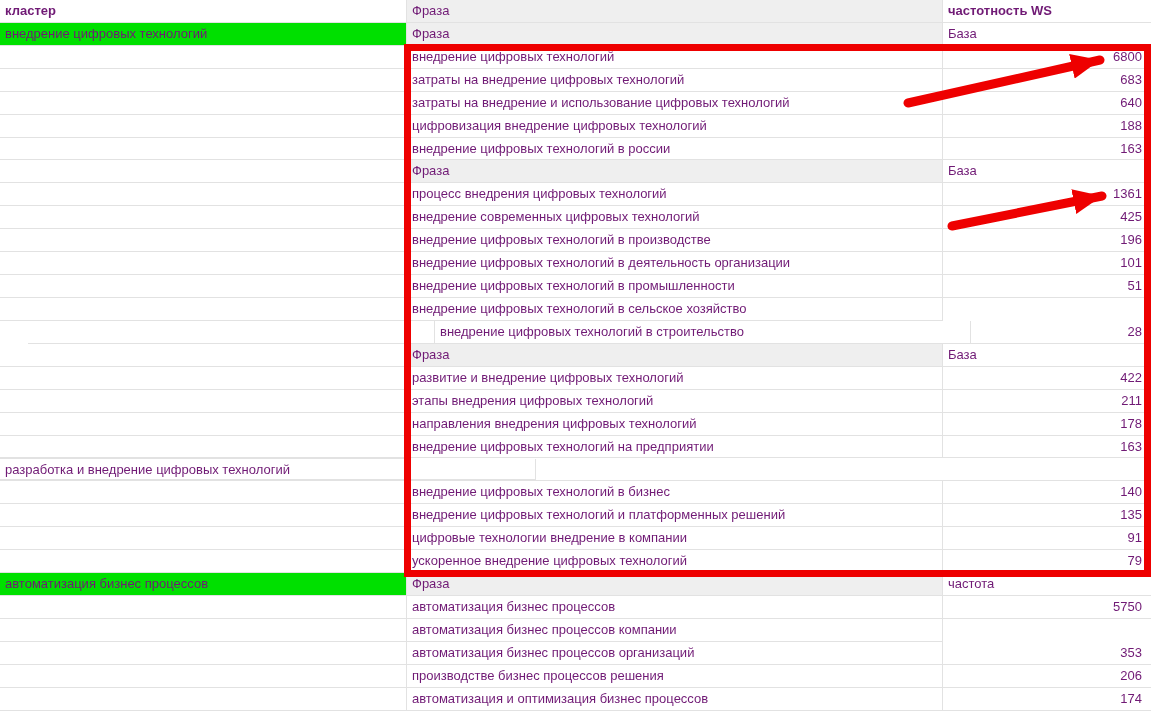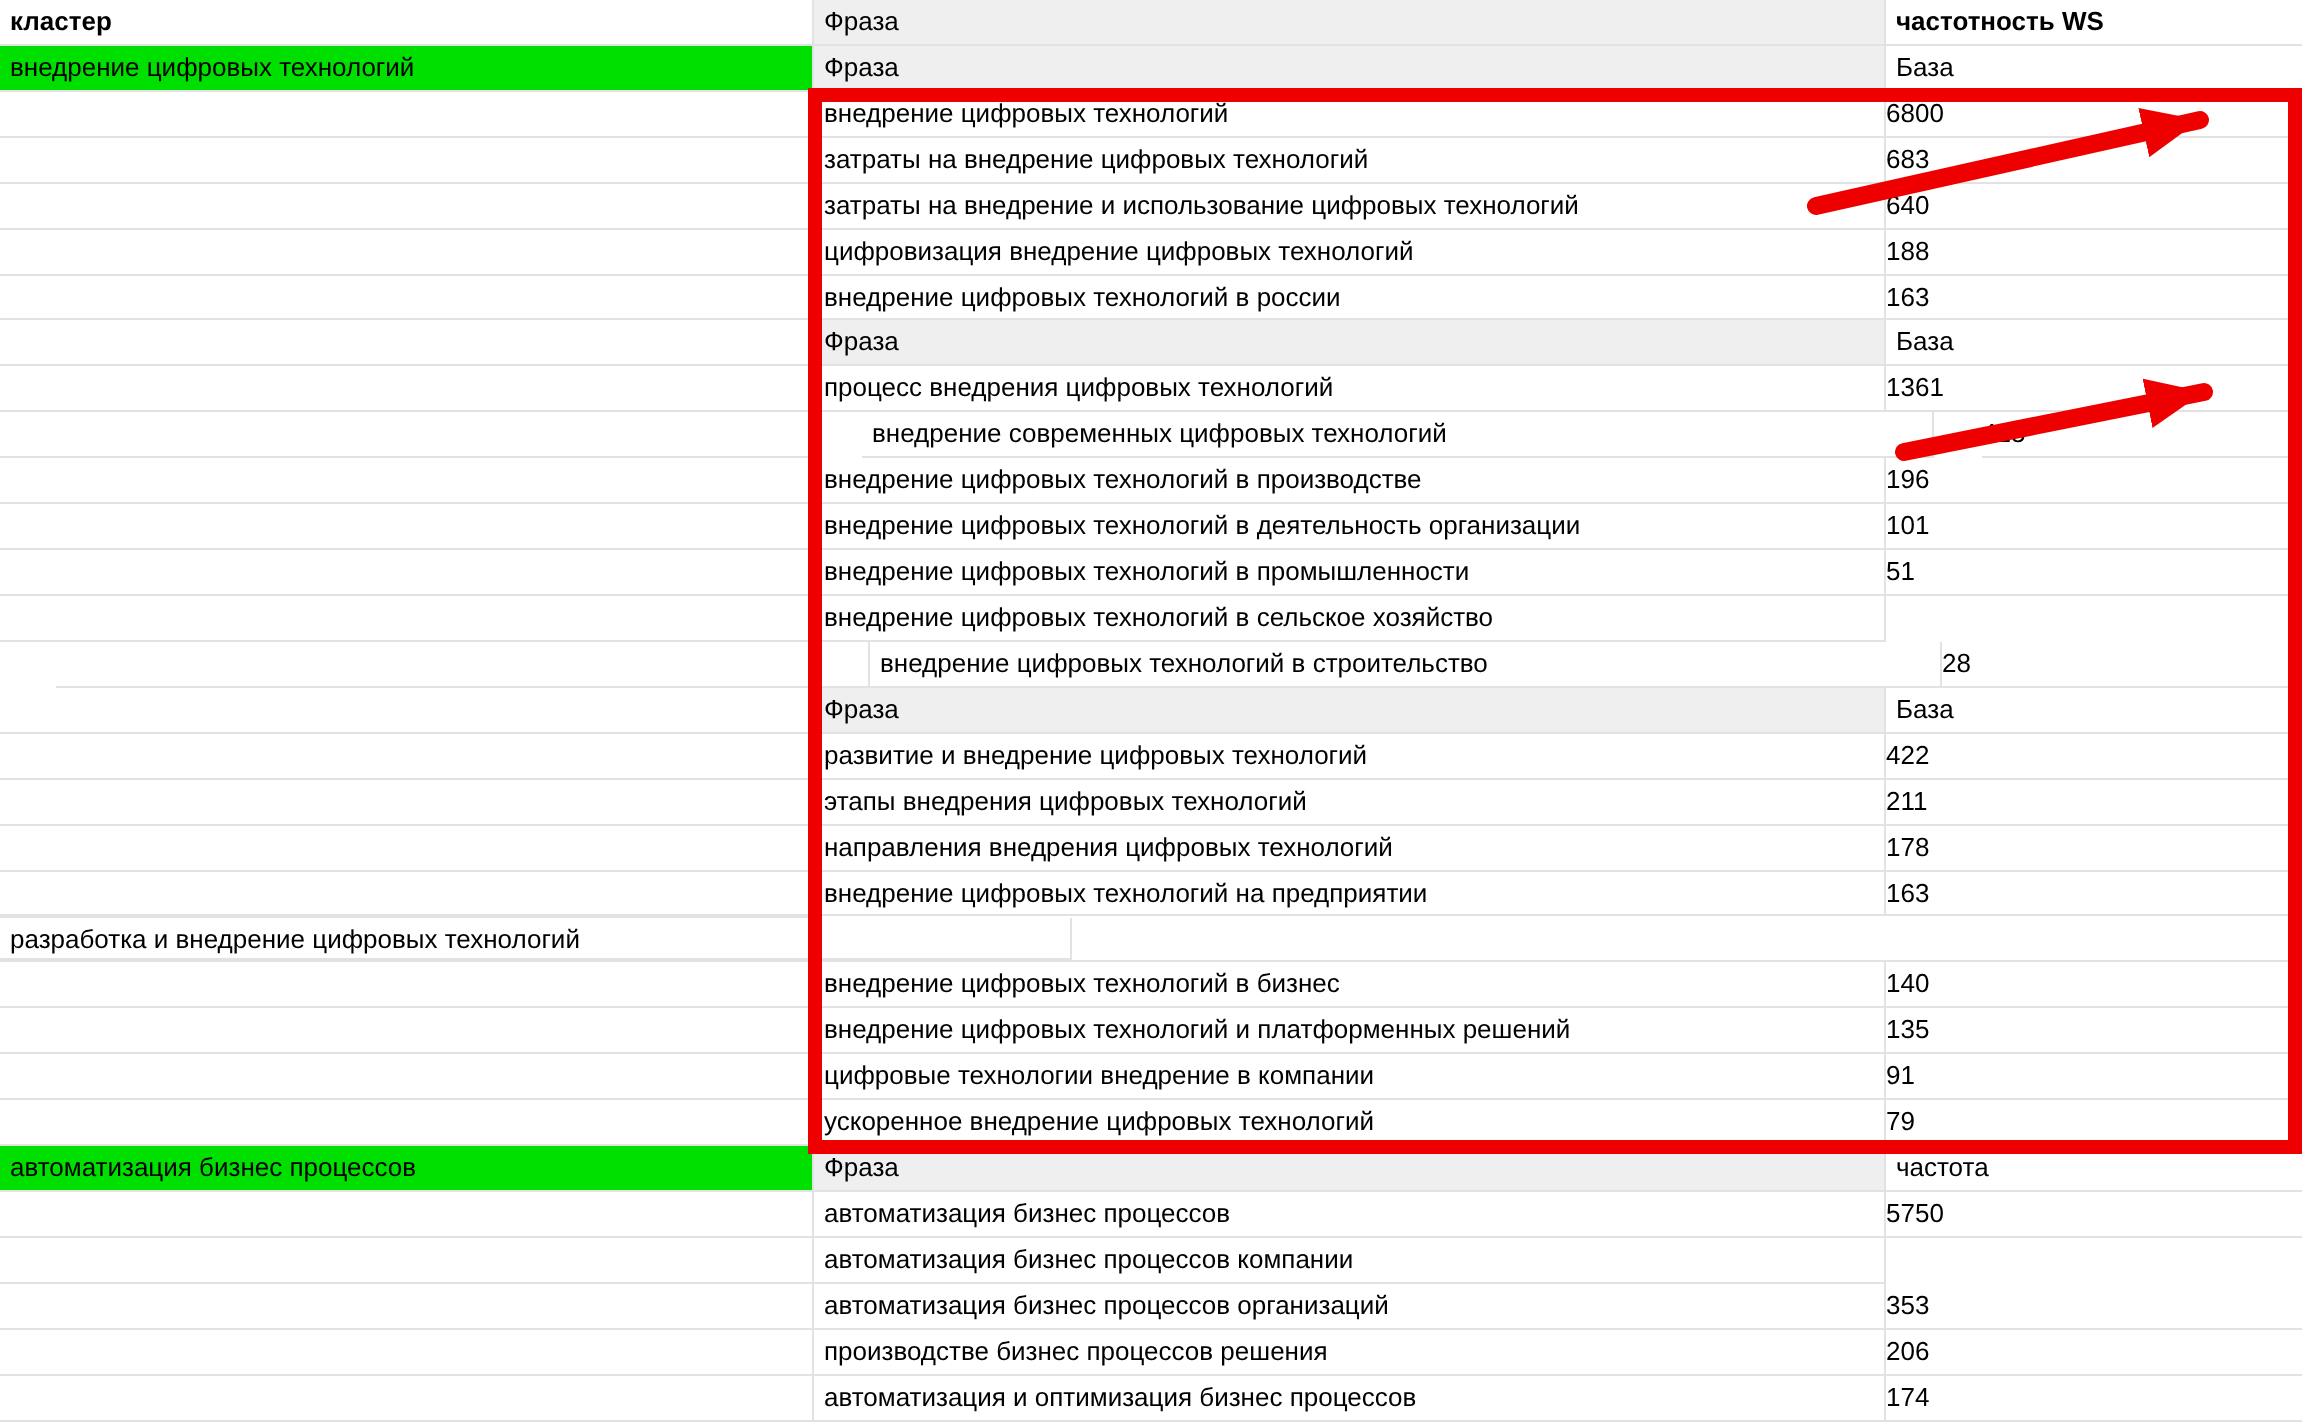--- a/index.html
+++ b/index.html
@@ -4,36 +4,36 @@
 <title>Keyword clustering sheet</title>
 <style>
   html,body{margin:0;padding:0;background:#fff;}
   #sheet{
     position:relative;
     width:1151px;height:711px;
     overflow:hidden;
     background:#fff;
     font-family:"Liberation Sans", sans-serif;
     font-size:13px;
-    color:#000000;
+    color:#701a75;
   }
   #rows{position:absolute;left:0;top:0;width:100%;height:100%;}
   .row{display:flex;box-sizing:border-box;}
   .cell{
     box-sizing:border-box;
     border-bottom:1px solid var(--grid);
     overflow:hidden;
     white-space:nowrap;
     padding-left:5px;
     line-height:22px;
   }
   .c1{width:407px;border-right:1px solid var(--grid);}
   .c2{width:536px;border-right:1px solid var(--grid);}
   .c3{flex:1;}
-  .num{padding-left:0;padding-right:9px;}
+  .num{text-align:right;padding-left:0;padding-right:9px;}
   .gray{background:var(--hdr);}
   .green{background:var(--green);}
   .bold{font-weight:bold;}
   #red-box{position:absolute;box-sizing:border-box;border-style:solid;pointer-events:none;}
   #arrows{position:absolute;left:0;top:0;pointer-events:none;}
 </style>
 </head>
 <body>
 
 <div id="sheet">
@@ -76,21 +76,21 @@
       <div class="row" style="height: 22.9355px;">
         <div class="cell c1"></div>
         <div class="cell c2 gray">Фраза</div>
         <div class="cell c3">База</div>
       </div>
       <div class="row" style="height: 22.9355px;">
         <div class="cell c1"></div>
         <div class="cell c2">процесс внедрения цифровых технологий</div>
         <div class="cell c3 num">1361</div>
       </div>
-      <div class="row" style="height: 22.9355px; gap: 24px;">
+      <div class="row" style="height: 22.9355px;">
         <div class="cell c1"></div>
         <div class="cell c2">внедрение современных цифровых технологий</div>
         <div class="cell c3 num">425</div>
       </div>
       <div class="row" style="height: 22.9355px;">
         <div class="cell c1"></div>
         <div class="cell c2">внедрение цифровых технологий в производстве</div>
         <div class="cell c3 num">196</div>
       </div>
       <div class="row" style="height: 22.9355px;">

